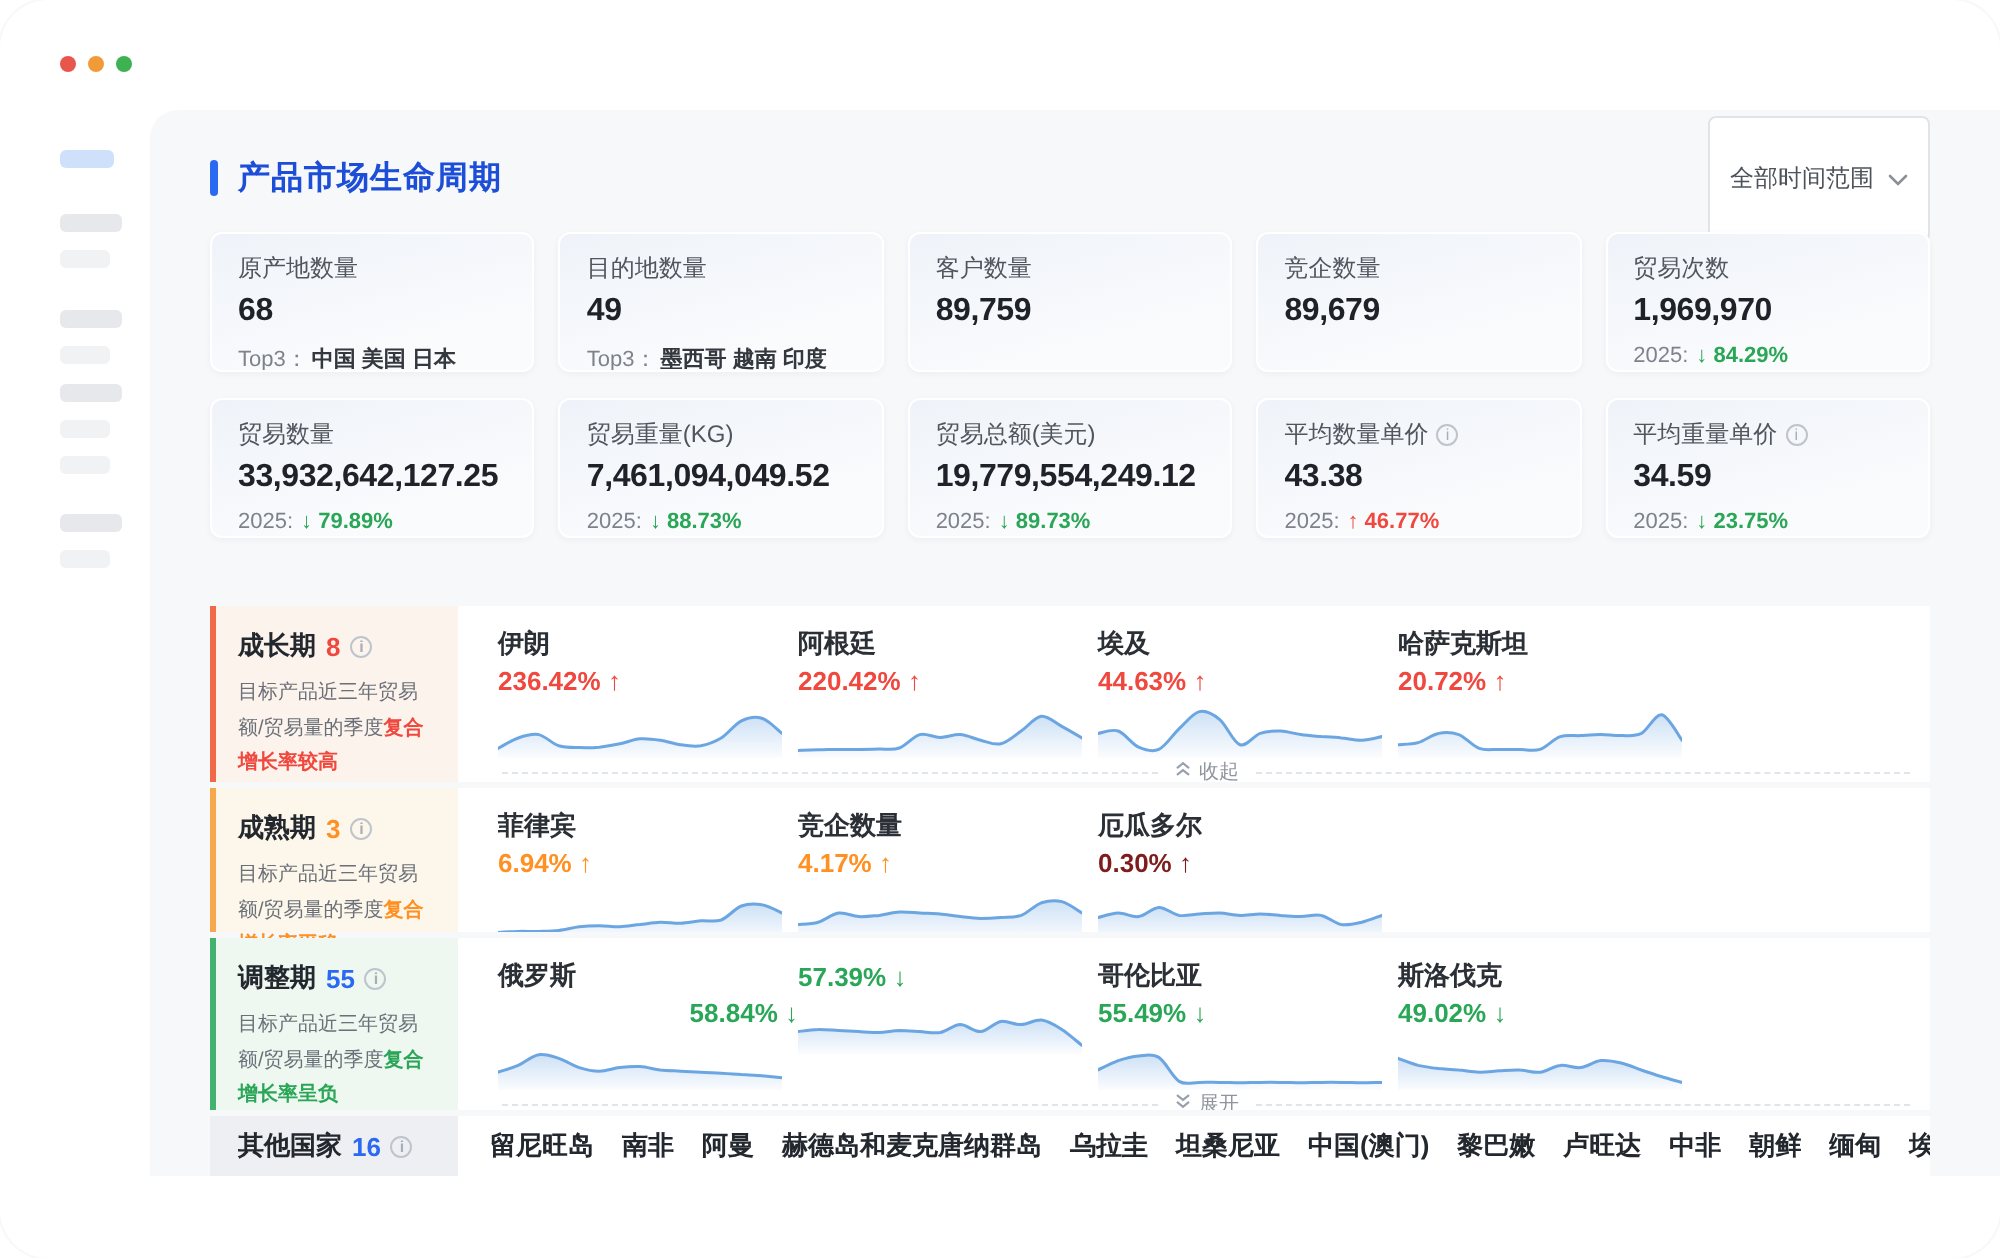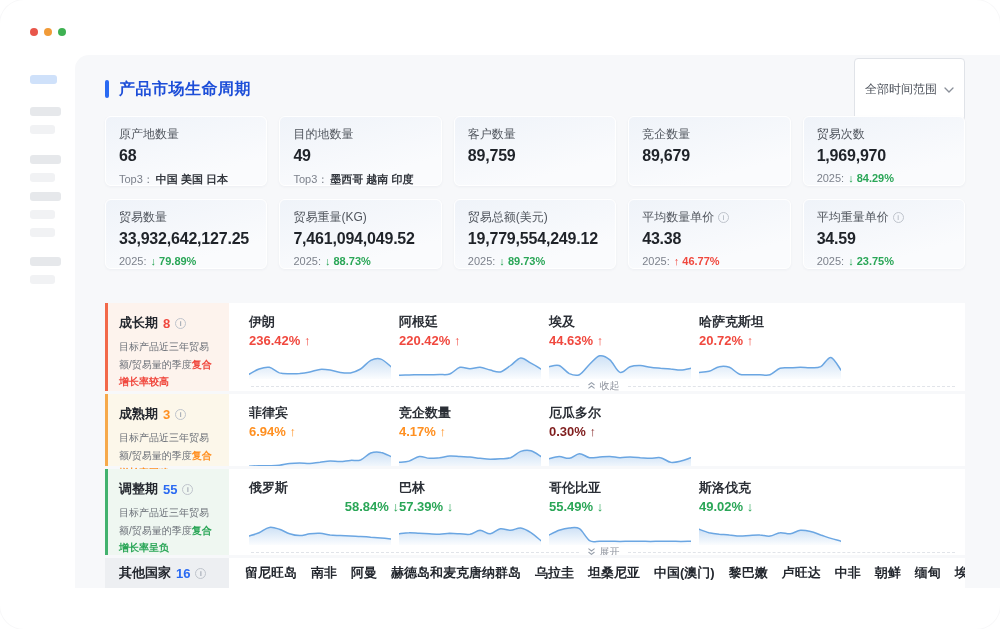--- a/index.html
+++ b/index.html
@@ -336,21 +336,20 @@
                     <linearGradient id="sg7" x1="0" y1="0" x2="0" y2="1">
                       <stop offset="0%" stop-color="#9cc3ec" stop-opacity="0.5"></stop>
                       <stop offset="100%" stop-color="#9cc3ec" stop-opacity="0.04"></stop>
                     </linearGradient>
                   </defs>
                   <path d="M0.0,19.1C1.7,18.5 6.8,17.1 10.1,15.7C13.5,14.2 16.9,10.9 20.3,10.4C23.7,9.8 27.0,11.1 30.4,12.2C33.8,13.3 37.2,15.7 40.6,16.8C44.0,17.9 47.3,18.6 50.7,18.6C54.1,18.6 57.5,17.2 60.9,16.8C64.2,16.4 67.6,16.1 71.0,16.3C74.4,16.5 77.8,17.6 81.1,18.0C84.5,18.3 87.9,18.4 91.3,18.6C94.7,18.8 98.0,18.9 101.4,19.1C104.8,19.3 108.2,19.4 111.6,19.6C115.0,19.8 118.3,20.0 121.7,20.3C125.1,20.5 128.5,20.7 131.9,20.9C135.2,21.2 140.3,21.7 142.0,21.9L142,28L0,28Z" fill="url(#sg7)" stroke="none"></path>
                   <path d="M0.0,19.1C1.7,18.5 6.8,17.1 10.1,15.7C13.5,14.2 16.9,10.9 20.3,10.4C23.7,9.8 27.0,11.1 30.4,12.2C33.8,13.3 37.2,15.7 40.6,16.8C44.0,17.9 47.3,18.6 50.7,18.6C54.1,18.6 57.5,17.2 60.9,16.8C64.2,16.4 67.6,16.1 71.0,16.3C74.4,16.5 77.8,17.6 81.1,18.0C84.5,18.3 87.9,18.4 91.3,18.6C94.7,18.8 98.0,18.9 101.4,19.1C104.8,19.3 108.2,19.4 111.6,19.6C115.0,19.8 118.3,20.0 121.7,20.3C125.1,20.5 128.5,20.7 131.9,20.9C135.2,21.2 140.3,21.7 142.0,21.9" fill="none" stroke="#6ba6e2" stroke-width="1.5" stroke-linecap="round"></path>
                 </svg>
               </div>
               <div class="cell">
-                <div class="cell-name">巴林</div>
                 <div class="cell-pct" style="color: rgb(42, 166, 87);">57.39% <span class="arrow">↓</span></div>
                 <svg width="142" height="28" class="spark">
                   <defs>
                     <linearGradient id="sg8" x1="0" y1="0" x2="0" y2="1">
                       <stop offset="0%" stop-color="#9cc3ec" stop-opacity="0.5"></stop>
                       <stop offset="100%" stop-color="#9cc3ec" stop-opacity="0.04"></stop>
                     </linearGradient>
                   </defs>
                   <path d="M0.0,16.8C1.7,16.6 6.8,15.7 10.1,15.7C13.5,15.6 16.9,16.1 20.3,16.3C23.7,16.5 27.0,16.6 30.4,16.8C33.8,17.0 37.2,17.3 40.6,17.3C44.0,17.2 47.3,16.4 50.7,16.3C54.1,16.3 57.5,16.6 60.9,16.8C64.2,17.0 67.6,17.8 71.0,17.3C74.4,16.7 77.8,13.4 81.1,13.3C84.5,13.3 87.9,17.1 91.3,16.8C94.7,16.5 98.0,12.3 101.4,11.7C104.8,11.2 108.2,13.5 111.6,13.3C115.0,13.2 118.3,10.7 121.7,11.0C125.1,11.4 128.5,13.5 131.9,15.7C135.2,17.8 140.3,22.4 142.0,23.7L142,28L0,28Z" fill="url(#sg8)" stroke="none"></path>
                   <path d="M0.0,16.8C1.7,16.6 6.8,15.7 10.1,15.7C13.5,15.6 16.9,16.1 20.3,16.3C23.7,16.5 27.0,16.6 30.4,16.8C33.8,17.0 37.2,17.3 40.6,17.3C44.0,17.2 47.3,16.4 50.7,16.3C54.1,16.3 57.5,16.6 60.9,16.8C64.2,17.0 67.6,17.8 71.0,17.3C74.4,16.7 77.8,13.4 81.1,13.3C84.5,13.3 87.9,17.1 91.3,16.8C94.7,16.5 98.0,12.3 101.4,11.7C104.8,11.2 108.2,13.5 111.6,13.3C115.0,13.2 118.3,10.7 121.7,11.0C125.1,11.4 128.5,13.5 131.9,15.7C135.2,17.8 140.3,22.4 142.0,23.7" fill="none" stroke="#6ba6e2" stroke-width="1.5" stroke-linecap="round"></path>

